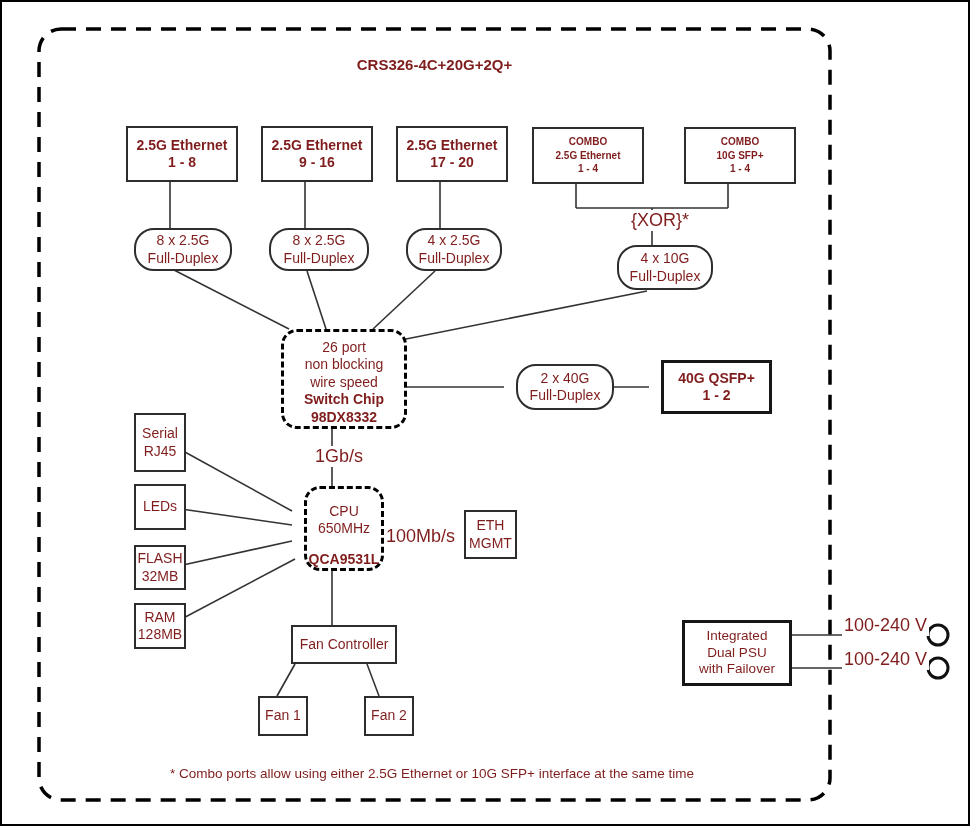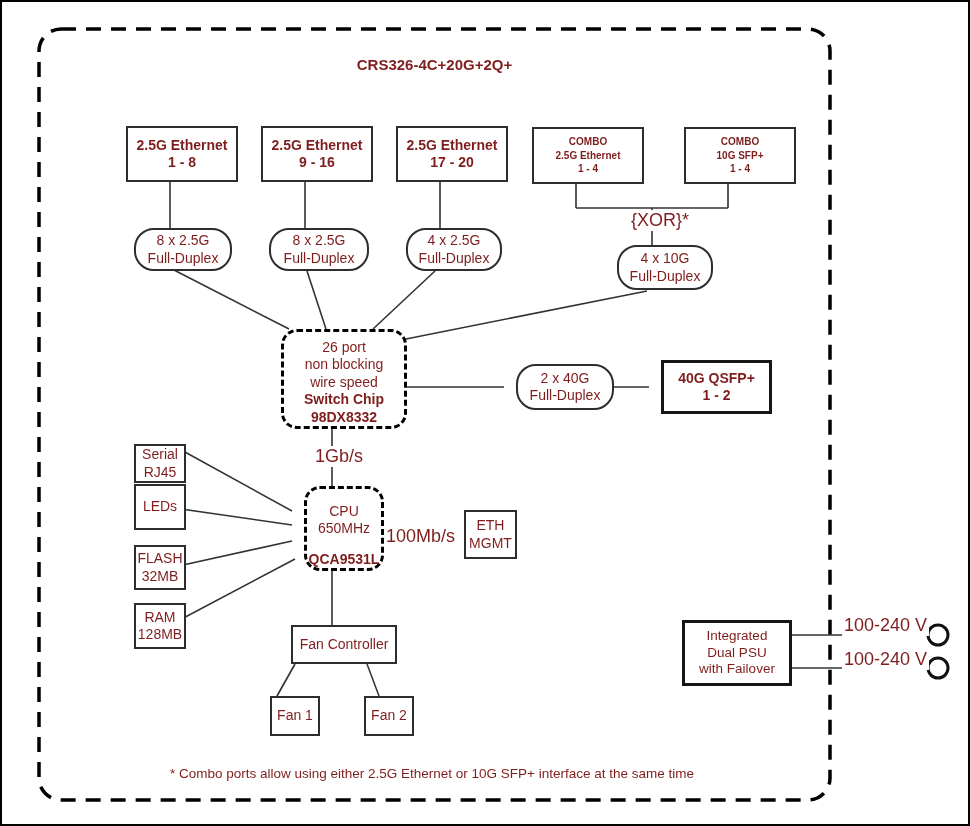--- a/index.html
+++ b/index.html
@@ -138,21 +138,21 @@
 
   <div class="box rounded" style="left:502px;top:362px;width:98px;height:46px">
     <span class="txt">2 x 40G
 Full-Duplex</span>
   </div>
   <div class="box bold thick" style="left:647px;top:358px;width:111px;height:54px">
     <span class="txt">40G QSFP+
 1 - 2</span>
   </div>
 
-  <div class="box" style="left:120px;top:442px;width:52px;height:39px">
+  <div class="box" style="left:120px;top:411px;width:52px;height:59px">
     <span class="txt">Serial
 RJ45</span>
   </div>
   <div class="box" style="left:120px;top:482px;width:52px;height:46px">
     <span class="txt">LEDs</span>
   </div>
   <div class="box" style="left:120px;top:543px;width:52px;height:45px">
     <span class="txt">FLASH
 32MB</span>
   </div>
@@ -173,21 +173,21 @@
   <div class="lbl" style="left:382px;top:524px">100Mb/s</div>
 
   <div class="box" style="left:450px;top:508px;width:53px;height:49px">
     <span class="txt">ETH
 MGMT</span>
   </div>
 
   <div class="box" style="left:277px;top:623px;width:106px;height:39px">
     <span class="txt">Fan Controller</span>
   </div>
-  <div class="box" style="left:256px;top:694px;width:50px;height:40px">
+  <div class="box" style="left:244px;top:694px;width:50px;height:40px">
     <span class="txt">Fan 1</span>
   </div>
   <div class="box" style="left:350px;top:694px;width:50px;height:40px">
     <span class="txt">Fan 2</span>
   </div>
 
   <div class="box thick" style="left:668px;top:618px;width:110px;height:66px;font-size:13.5px">
     <span class="txt">Integrated
 Dual PSU
 with Failover</span>

